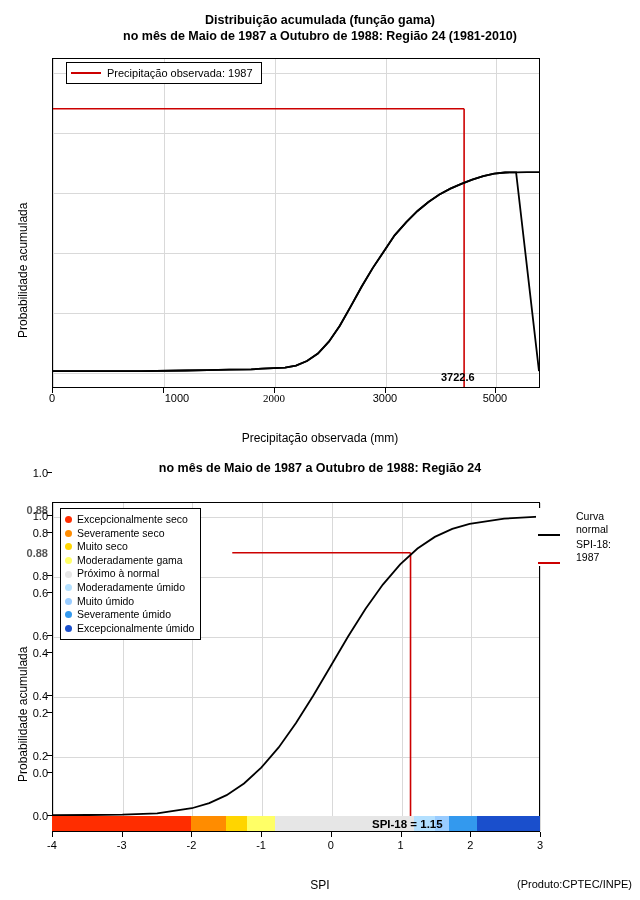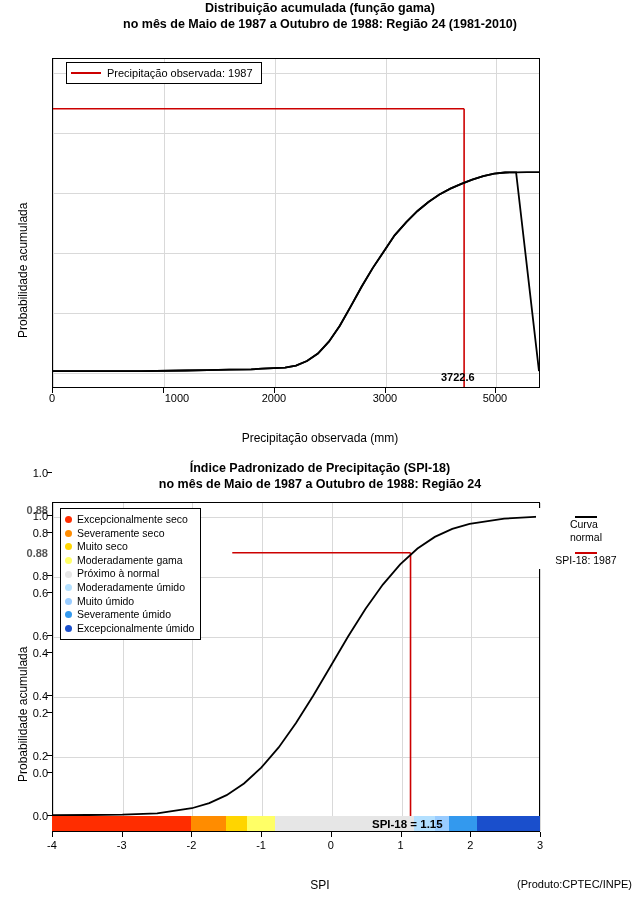--- a/index.html
+++ b/index.html
@@ -23,21 +23,21 @@
   #panel-top { top: 0; height: 452px; }
   #panel-bottom { top: 452px; height: 448px; }
 
   .title {
     text-align: center;
     font-size: 12.5px;
     font-weight: bold;
     line-height: 16px;
     letter-spacing: 0px;
   }
-  #panel-top .title { }
+  #panel-top .title { padding-top: 12px; }
   #panel-bottom .title { padding-top: 8px; }
 
   .plotbox {
     position: absolute;
     border: 1px solid #000;
     box-sizing: border-box;
     background: #ffffff;
   }
   
   #plot1 {
@@ -178,23 +178,22 @@
     right: 4px;
     top: 508px;
     background: #ffffff;
     font-size: 10.5px;
     line-height: 13px;
     padding: 2px 2px;
     width: 96px;
   }
   .leg3-row {
     display: flex;
-    align-items: center;
-    gap: 0;
-    flex-direction: column;
+    align-items: flex-end;
+    gap: 16px;
   }
   .leg3-line {
     display: inline-block;
     width: 22px;
     height: 0;
     border-top: 2px solid #000;
     margin-top: 6px;
     flex: none;
   }
   .leg3-line.red { border-top-color: #cc0000; }
@@ -270,40 +269,39 @@
 <div class="tickmark-y" style="left:47px; top:652px;"></div>
 <div class="tick-label-y" style="left:4px;  top:713px;">0.2</div>
 <div class="tickmark-y" style="left:47px; top:712px;"></div>
 <div class="tick-label-y" style="left:4px;  top:773px;">0.0</div>
 <div class="tickmark-y" style="left:47px; top:772px;"></div>
 
 <div class="tick-label-x" style="left:52px;  top:392px;">0</div>
 <div class="tickmark-x" style="left:52px;  top:388px;"></div>
 <div class="tick-label-x" style="left:177px; top:392px;">1000</div>
 <div class="tickmark-x" style="left:163px; top:388px;"></div>
-<div class="tick-label-x" style="left:274px; top:392px;">2000</div>
+<div class="tick-label-x" style="left:274px; top:392px;font-family:Liberation Serif, serif;">2000</div>
 <div class="tickmark-x" style="left:274px; top:388px;"></div>
 <div class="tick-label-x" style="left:385px; top:392px;">3000</div>
 <div class="tickmark-x" style="left:385px; top:388px;"></div>
 <div class="tick-label-x" style="left:495px; top:392px;">5000</div>
 <div class="tickmark-x" style="left:495px; top:388px;"></div>
 
 <div class="marker-label" style="left:441px; top:371px;">3722.6</div>
 
 <div class="axis-title-x" style="top:431px;">Precipitação observada (mm)</div>
 <div class="axis-title-y" style="left:16px; top:338px;">Probabilidade acumulada</div>
 
 <div id="legend1">
   <span class="legend-line"></span>
   <span>Precipitação observada: 1987</span>
 </div>
 
 <div class="panel" id="panel-bottom">
   <div class="title">
-    <div>Índice Padronizado de Precipitação (SPI-18)</div>
     <div>no mês de Maio de 1987 a Outubro de 1988: Região 24</div>
   </div>
 </div>
 
 <div class="plotbox" id="plot2">
 
   <div class="gridv" style="left:0px"></div>
   <div class="gridv" style="left:69.7px"></div>
   <div class="gridv" style="left:139.4px"></div>
   <div class="gridv" style="left:209.1px"></div>

